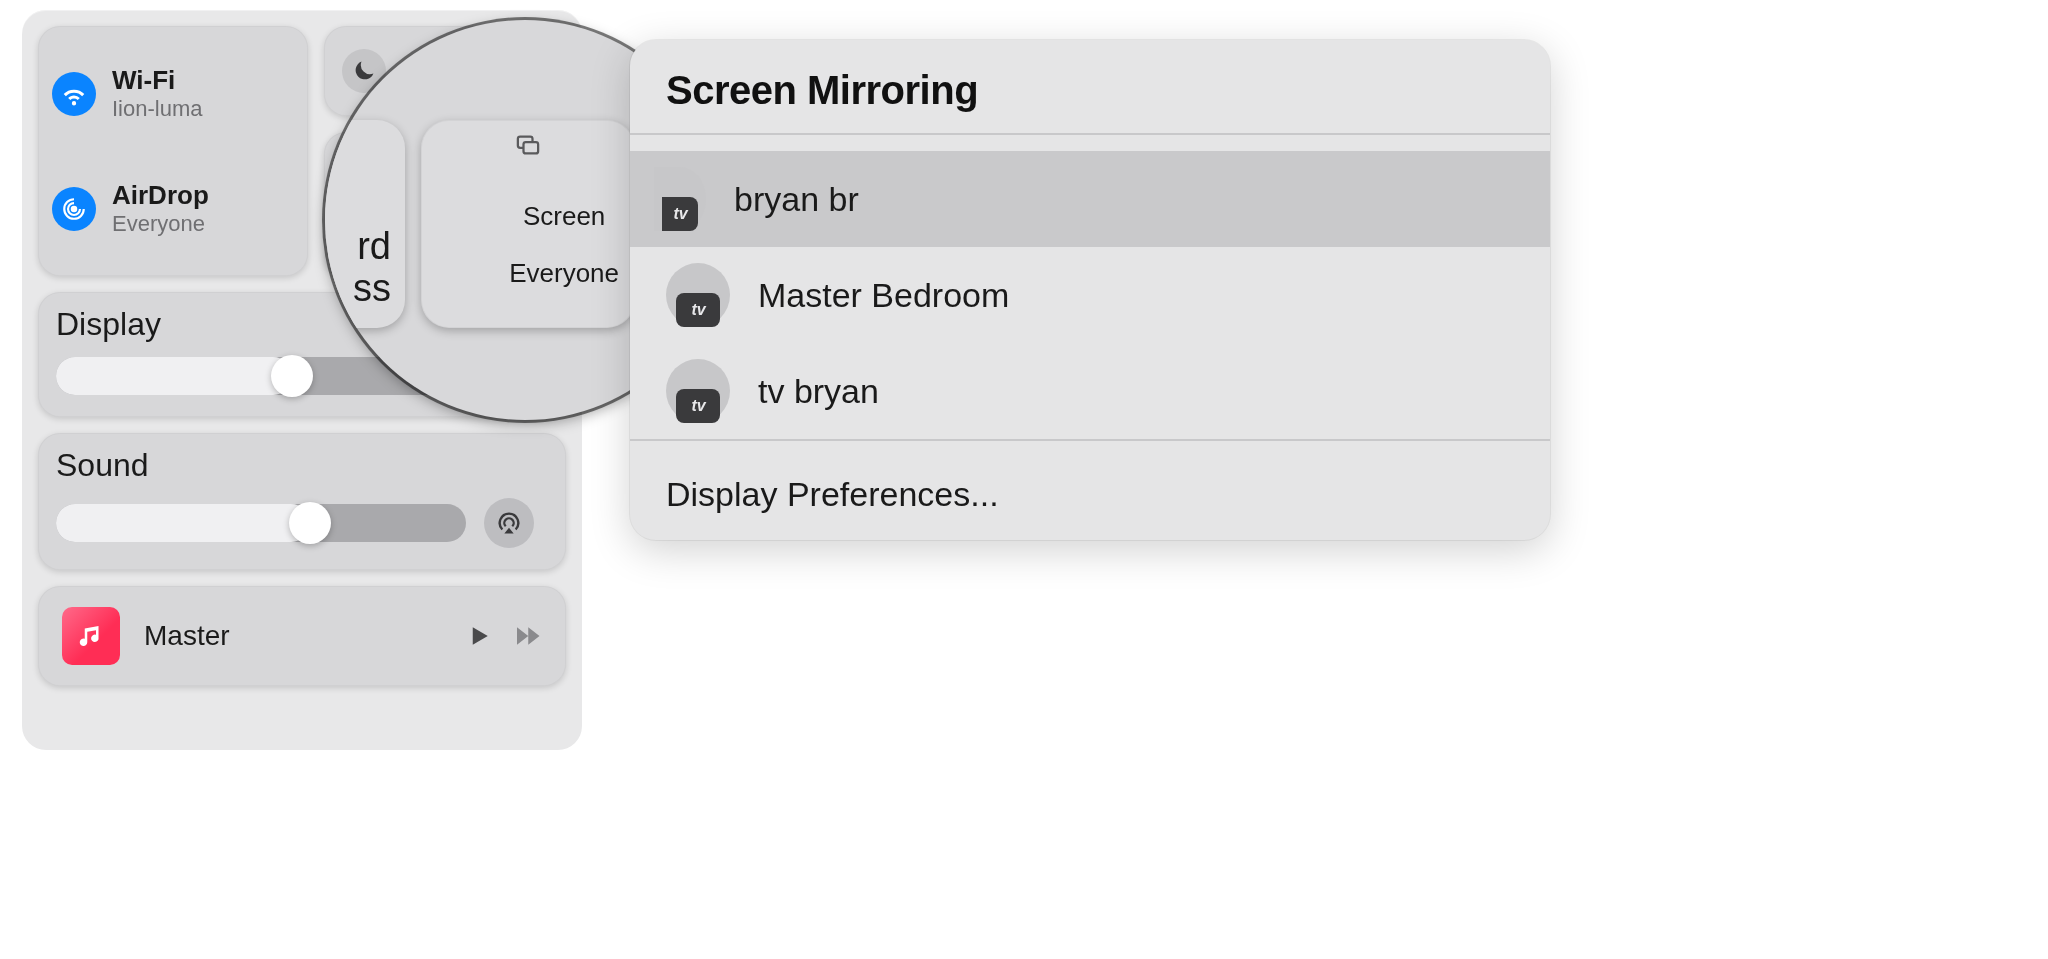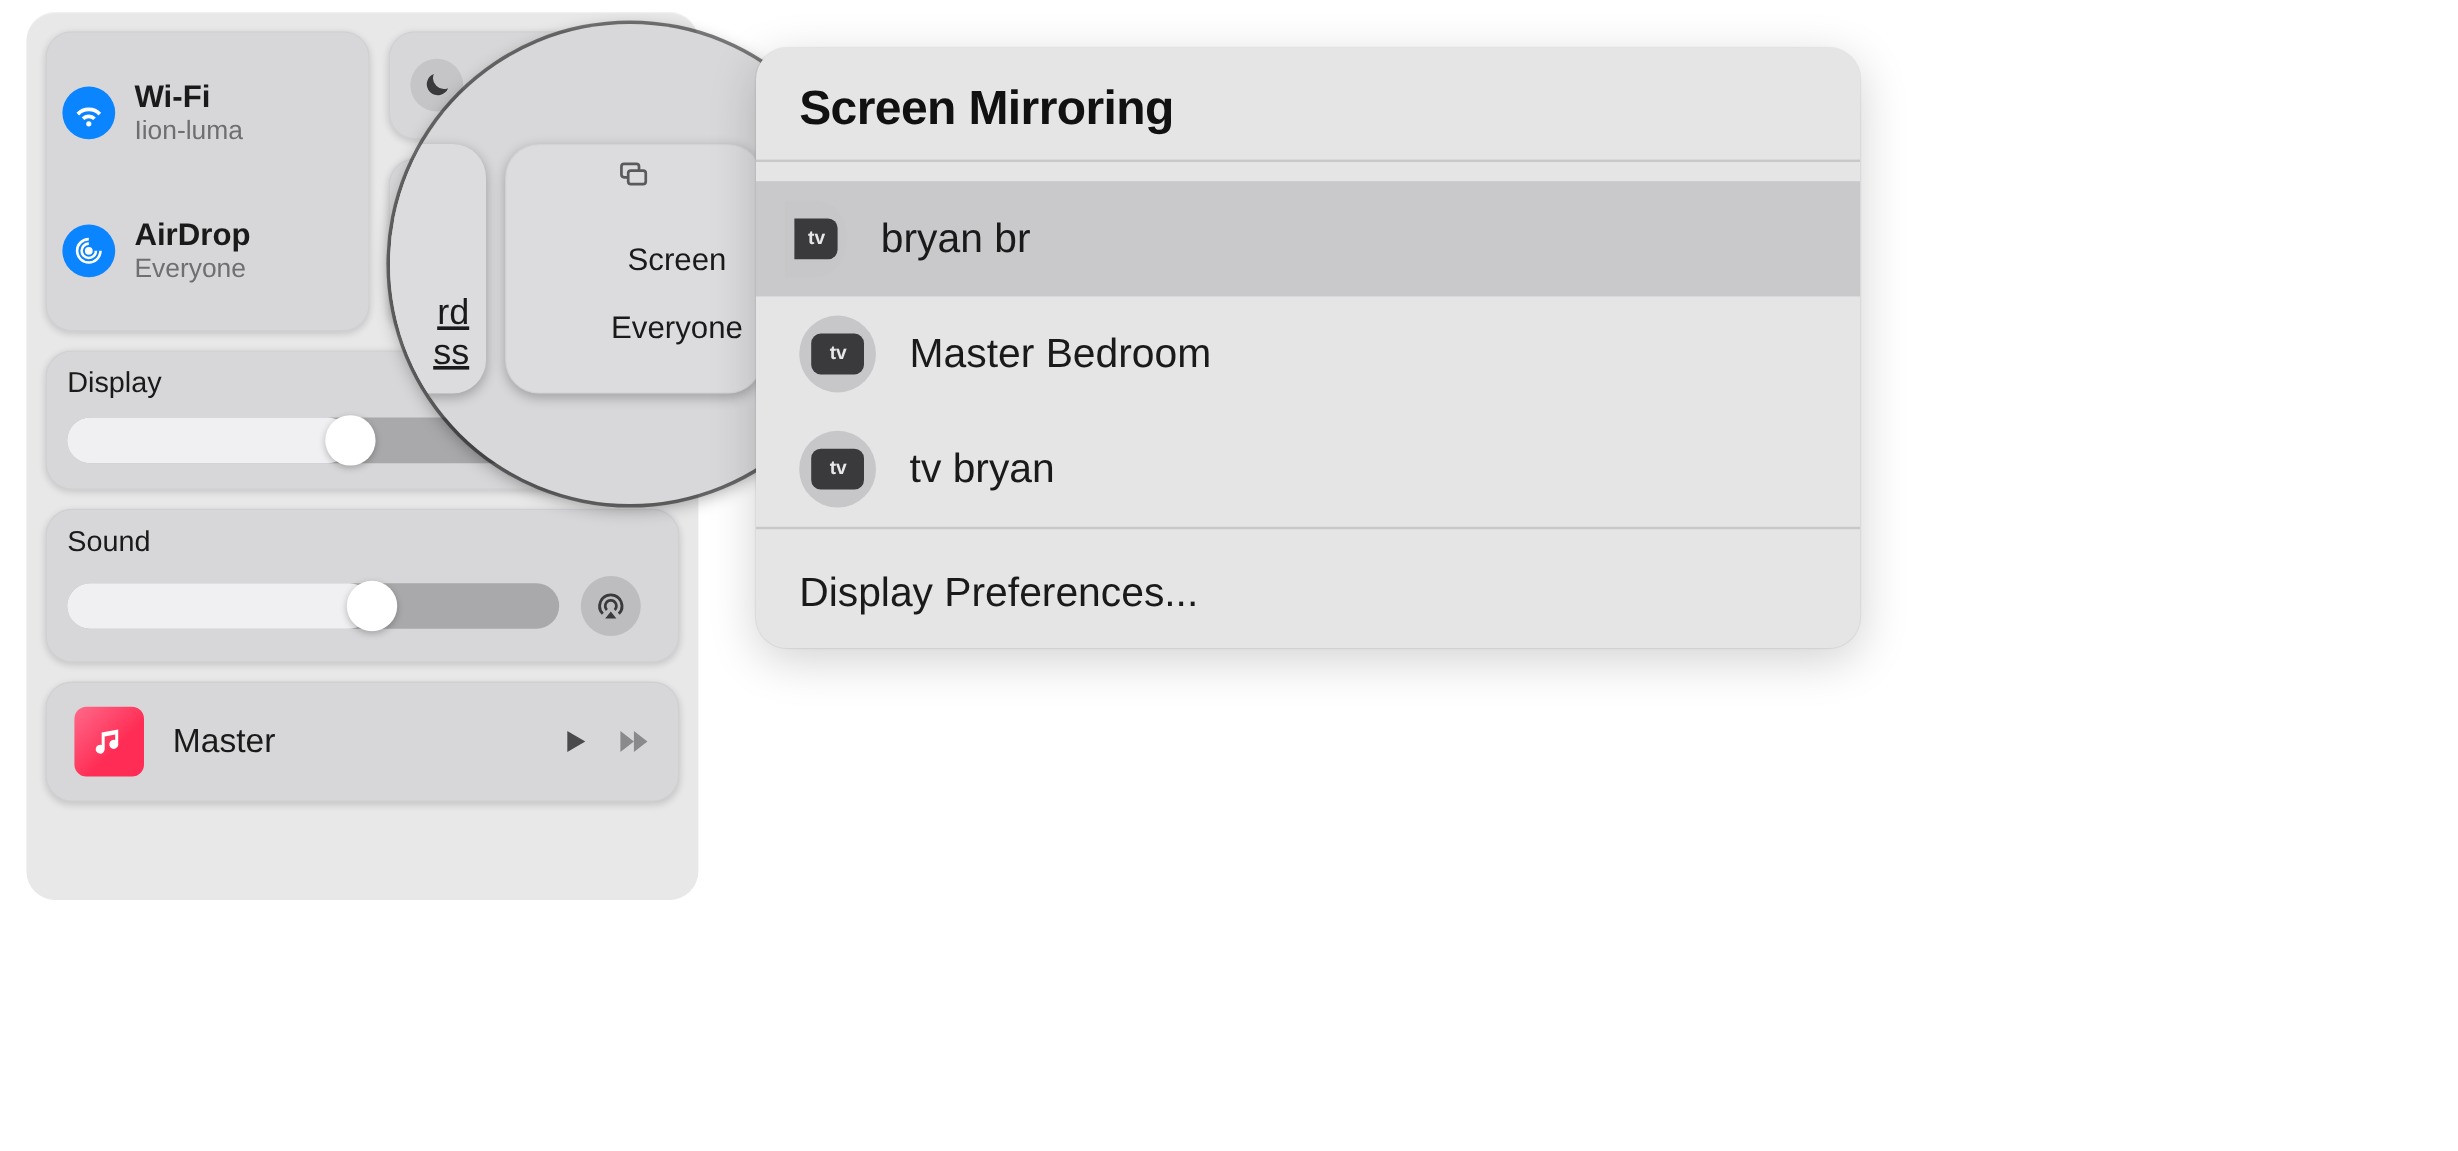--- a/index.html
+++ b/index.html
@@ -61,21 +61,21 @@
     width:44px; height:44px; border-radius:50%; background:#c5c5c7;
     display:flex; align-items:center; justify-content:center;
   }
   .mini-row { flex:1; display:flex; gap:16px; }
   .mini-tile { flex:1; display:flex; flex-direction:column; align-items:center; justify-content:center; gap:10px; padding:12px; }
   .mini-label { font-size:26px; font-weight:500; text-align:center; color:var(--text-primary); line-height:1.1; }
   .mini-icon-wrap { height:54px; display:flex; align-items:center; }
 
   
   .slider-block { margin-top:16px; padding:14px 18px 22px 18px; }
-  .slider-title { font-size:24px; font-weight:500; color:var(--text-primary); margin-bottom:14px;}
+  .slider-title { font-size:32px; font-weight:500; color:var(--text-primary); margin-bottom:14px;}
   .slider-row { display:flex; align-items:center; gap:18px; }
   .slider {
     position:relative; flex:1; height:38px;
     background:var(--slider-track);
     border-radius:19px;
     overflow:visible;
   }
   .slider-fill {
     position:absolute; left:0; top:0; bottom:0;
     background:#f0f0f2;
@@ -135,21 +135,21 @@
   }
   .zoom-tile .mini-label { font-size:30px; }
   .zoom-left-tile{
     position:absolute; left:-70px; top:100px;
     width:150px; height:208px;
     background:var(--tile-inner-light);
     border-radius:28px;
     display:flex; flex-direction:column; align-items:flex-end; justify-content:flex-end; padding:18px 14px;
     box-shadow:0 3px 10px rgba(0,0,0,0.25);
   }
-  .zoom-left-tile span{ font-size:30px; color:var(--text-primary); text-align:center; line-height:1.1;text-decoration:underline;}
+  .zoom-left-tile span{ font-size:38px; color:var(--text-primary); text-align:center; line-height:1.1;}
   .zoom-moon{
     position:absolute; left:0px; top:30px;
     width:52px; height:52px; border-radius:50%; background:#c5c5c7;
     display:flex; align-items:center; justify-content:center;
   }
   .zoom-moon svg{ width:28px; height:28px; fill:#3a3a3c;}
 
   
   .mirror-popup {
     position:absolute;
@@ -169,21 +169,21 @@
   }
   .device-row {
     display:flex; align-items:center; gap:28px;
     padding:16px 36px;
     font-size:34px; color:var(--text-primary);
     border-radius:0;
   }
   .device-row.highlight { background:var(--popup-row-highlight); }
   .device-icon-circle{
     width:64px; height:64px; border-radius:50%; background:var(--circle-bg);
-    display:flex; align-items:center; justify-content:center; flex-shrink:0;
+    display:flex; align-items:flex-end; justify-content:center; flex-shrink:0;font-style:italic;
   }
   .device-icon-circle.clipped{
     width:52px; border-top-left-radius:0; border-bottom-left-radius:0;
     margin-left:-12px;
   }
   .atv-badge{
     width:44px; height:34px; border-radius:8px; background:#3a3a3c;
     display:flex; align-items:center; justify-content:center;
     color:#e8e8ea; font-size:16px; font-weight:600;
   }

